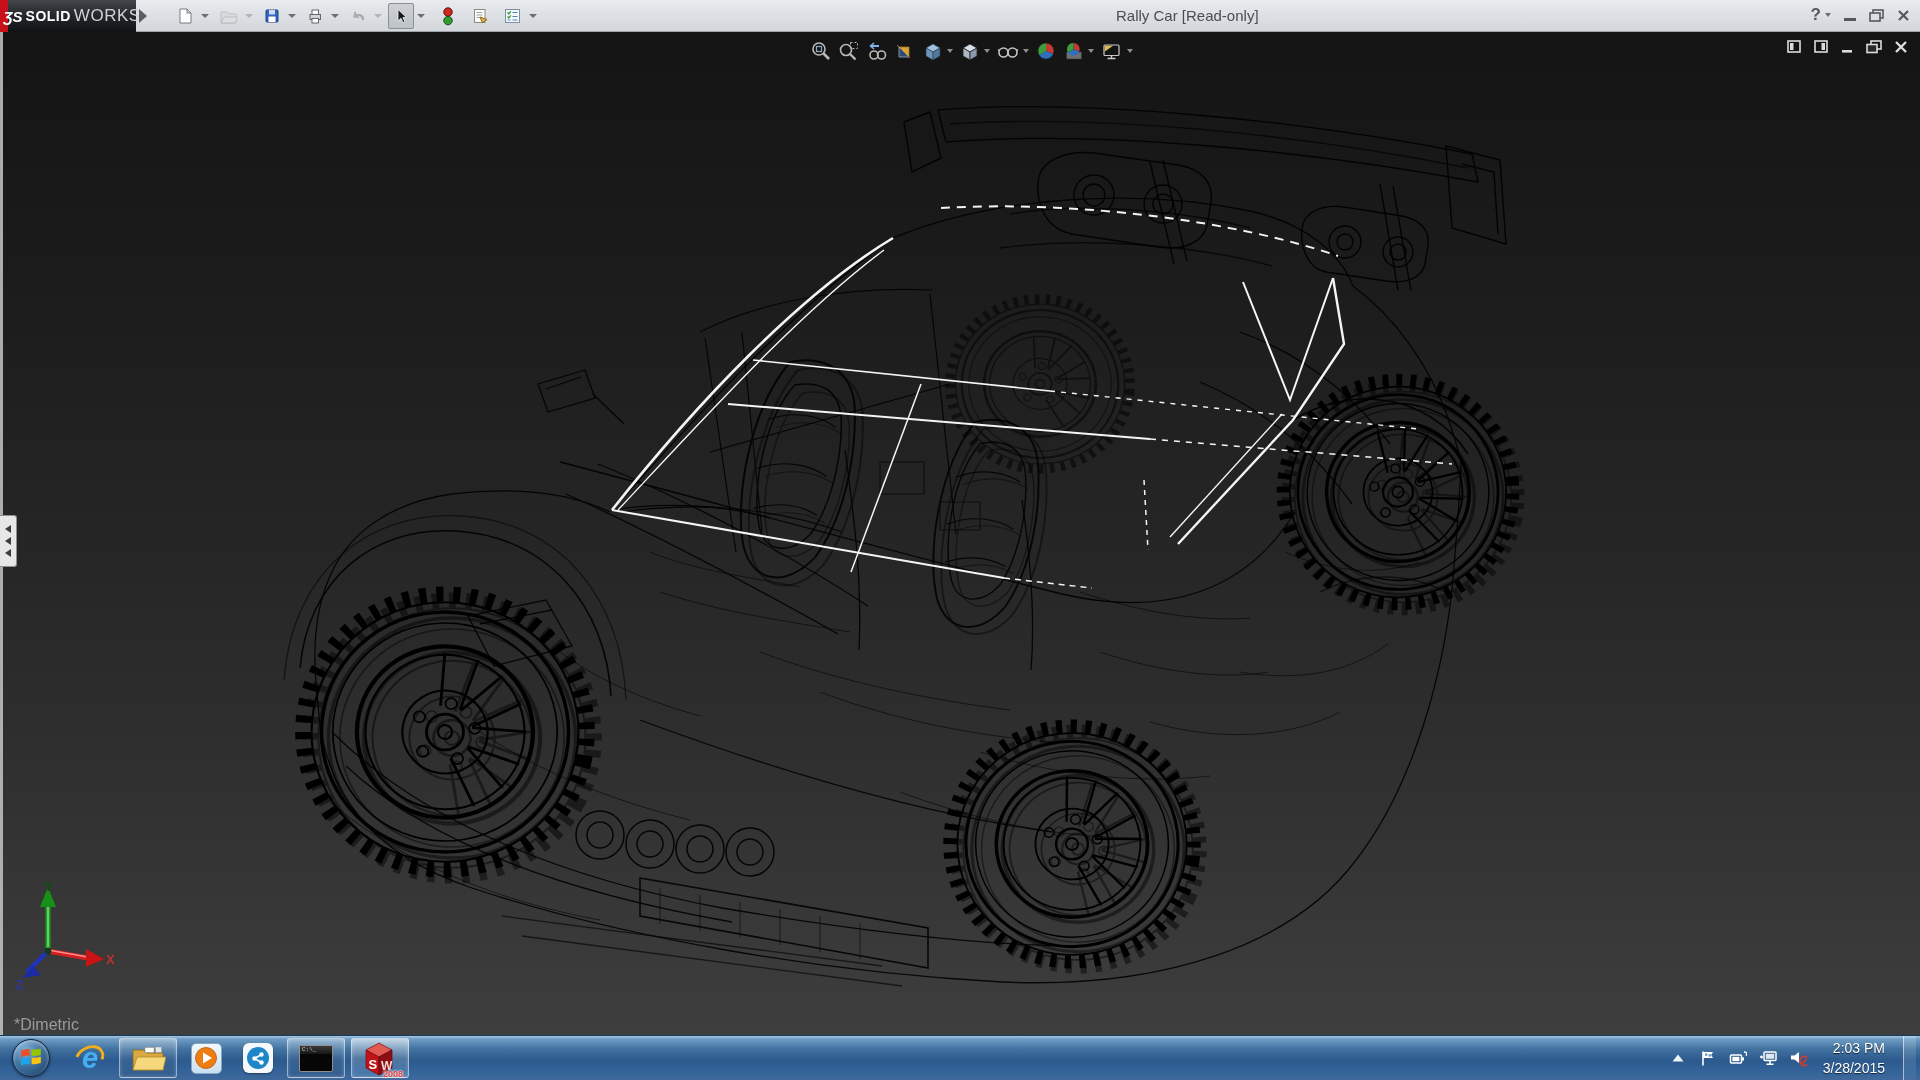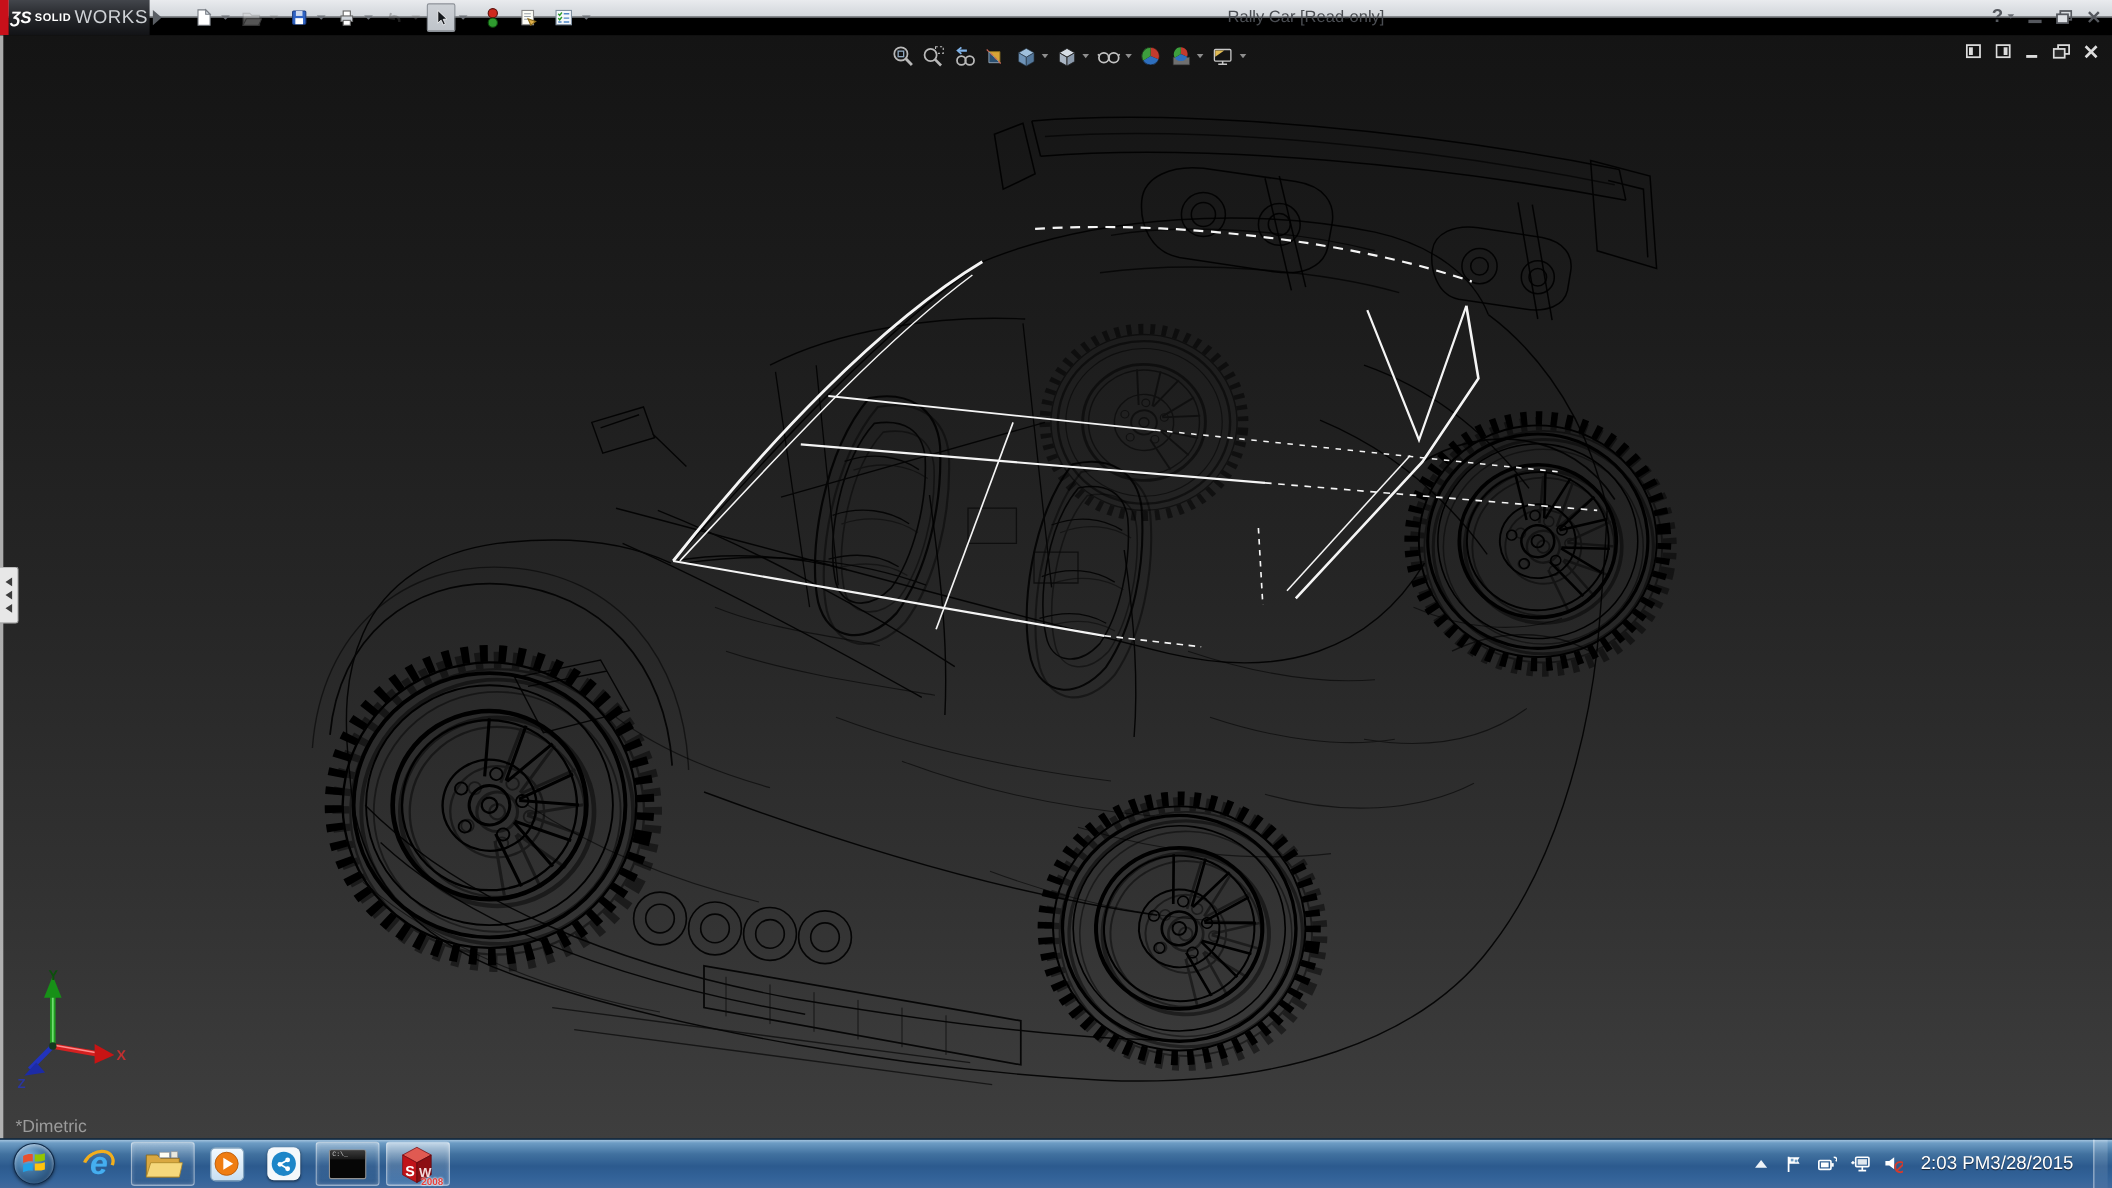--- a/index.html
+++ b/index.html
@@ -1,28 +1,28 @@
 <!DOCTYPE html>
 <html><head>
 <meta charset="utf-8">
 <style>
   html,body{margin:0;padding:0;width:1920px;height:1080px;overflow:hidden;
     font-family:"Liberation Sans", sans-serif; background:#000;}
   *{box-sizing:border-box;}
 
   
-  .titlebar{position:absolute;left:0;top:0;width:1920px;height:16px;
+  .titlebar{position:absolute;left:0;top:0;width:1920px;height:32px;
     background:linear-gradient(180deg,#e9ebee 0%,#dcdfe3 55%,#d3d7db 100%);
     border-bottom:1px solid #9fa4aa;}
   .red-strip{position:absolute;left:0;top:0;width:8px;height:32px;background:#c8101a;}
   .logo-block{position:absolute;left:8px;top:0;width:128px;height:32px;
     background:linear-gradient(180deg,#43464c 0%,#26282c 45%,#121316 100%);
     display:flex;align-items:center;justify-content:center;gap:3px;color:#fff;}
   .logo-mark{font-style:italic;font-weight:bold;font-size:15px;letter-spacing:0;}
-  .logo-solid{font-weight:bold;font-size:10px;letter-spacing:.5px;}
+  .logo-solid{font-weight:bold;font-size:14px;letter-spacing:.5px;}
   .logo-works{font-weight:normal;font-size:17px;letter-spacing:.5px;color:#cfd2d6;}
   .menu-expand{position:absolute;left:139px;top:9px;width:0;height:0;
     border-top:7px solid transparent;border-bottom:7px solid transparent;border-left:8px solid #5a5e64;}
   .main-toolbar{position:absolute;left:172px;top:2px;height:28px;display:flex;align-items:center;}
   .tb-btn{height:26px;display:flex;align-items:center;padding:0 3px;border:1px solid transparent;border-radius:2px;}
   .tb-btn.pressed{border:1px solid #8a8f96;background:linear-gradient(180deg,#cdd1d6,#bec3c9);}
   .tb-dd{width:0;height:0;border-left:4px solid transparent;border-right:4px solid transparent;
     border-top:4.5px solid #6b6f75;margin:0 6px 0 3px;}
   .disabled{opacity:.38;filter:grayscale(1);}
   .win-title{position:absolute;left:1116px;top:7px;font-size:15px;color:#4a4d52;}
@@ -62,21 +62,21 @@
     background:radial-gradient(circle at 35% 30%, #7fb2dd 0%, #3f719e 45%, #17365c 100%);
     border:1px solid #0f2846;box-shadow:inset 0 2px 4px rgba(255,255,255,.55), 0 1px 3px rgba(0,0,0,.5);
     display:flex;align-items:center;justify-content:center;}
   .task-item{width:46px;height:40px;display:flex;align-items:center;justify-content:center;margin:0 3px;}
   .task-btn{border:1px solid rgba(255,255,255,.5);border-radius:3px;width:58px;
     background:linear-gradient(180deg,rgba(255,255,255,.30),rgba(255,255,255,.06) 50%,rgba(0,0,0,.08));
     box-shadow:inset 0 0 4px rgba(255,255,255,.25);}
   .task-btn.active{background:linear-gradient(180deg,rgba(255,255,255,.55),rgba(255,255,255,.18) 50%,rgba(120,170,220,.25));}
   .tray{margin-left:auto;display:flex;align-items:center;gap:12px;padding-right:4px;}
   .tray-icon{display:flex;align-items:center;justify-content:center;width:18px;height:18px;}
-  .clock{display:flex;flex-direction:row;align-items:flex-end;color:#fff;font-size:17px;
+  .clock{display:flex;flex-direction:column;align-items:flex-end;color:#fff;font-size:14px;
     line-height:1.45;text-shadow:0 1px 1px rgba(0,0,0,.7);margin:0 6px 0 4px;}
   .show-desktop{width:13px;height:45px;border-left:1px solid rgba(255,255,255,.55);
     background:linear-gradient(180deg,rgba(255,255,255,.18),rgba(255,255,255,.04));}
 
   
   .ie-e{font-size:29px;font-weight:bold;font-style:italic;color:#45aef0;position:relative;z-index:1;
     text-shadow:0 0 1px #2a7fc0;}
   .ie-wrap{position:relative;width:38px;height:38px;display:flex;align-items:center;justify-content:center;}
   .ie-ring{position:absolute;left:3px;top:7px;width:31px;height:24px;border-radius:50%;
     border:3px solid #f2ae1c;border-bottom-color:transparent;border-left-color:transparent;

